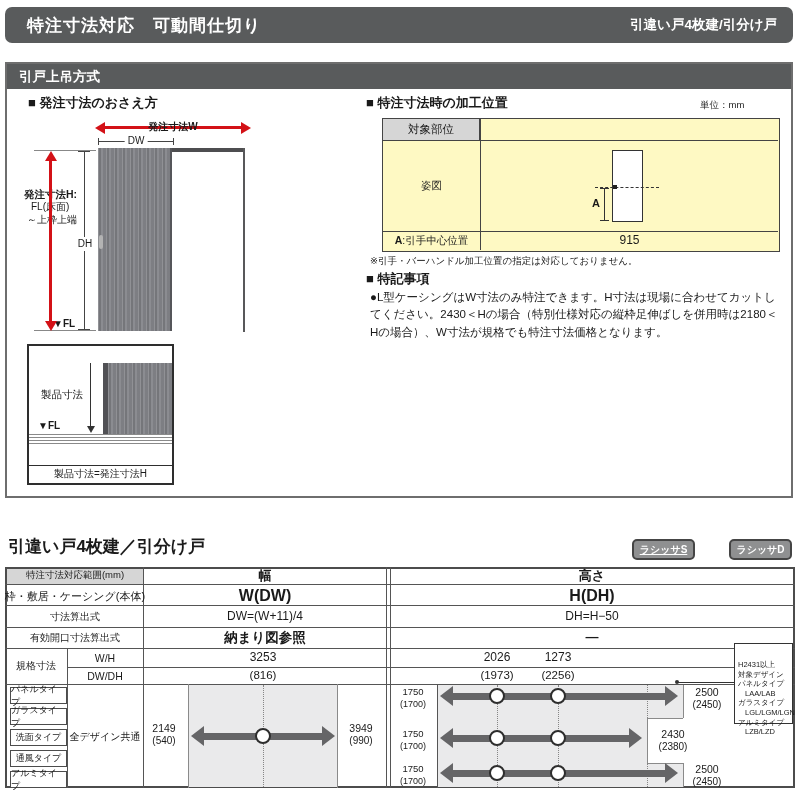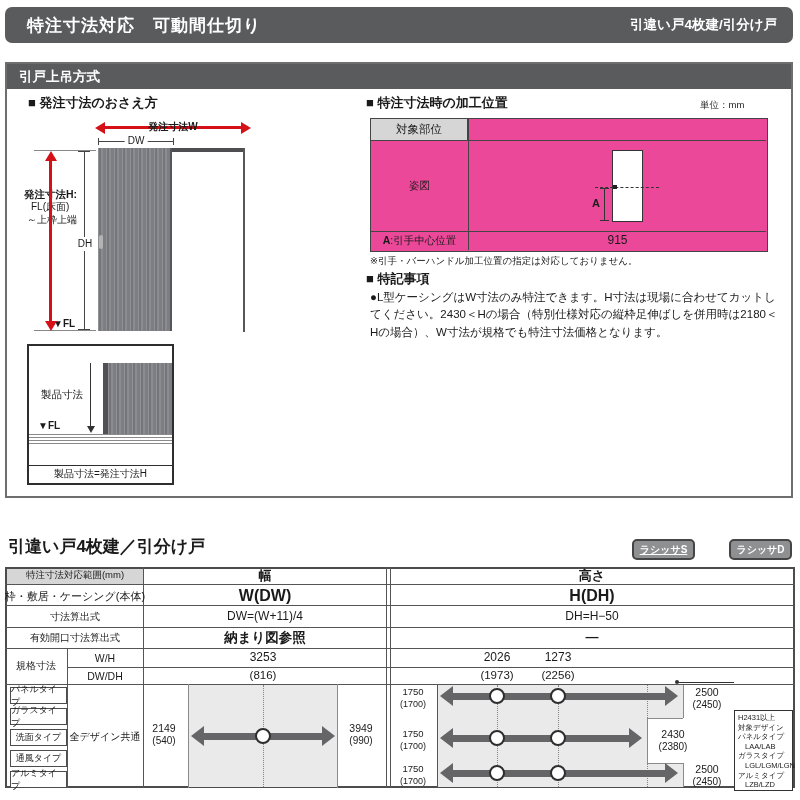--- a/index.html
+++ b/index.html
@@ -36,36 +36,36 @@
   .rvbar .hD{width:0;height:0;border:6.5px solid transparent;border-top:10px solid #d31117;border-bottom:none;}
   
   .gbar{position:absolute;display:flex;align-items:center;height:20px;z-index:2;}
   .gbar .sh{flex:1;height:7px;background:#656567;}
   .gbar .hL{width:0;height:0;border:10px solid transparent;border-right:13px solid #656567;border-left:none;}
   .gbar .hR{width:0;height:0;border:10px solid transparent;border-left:13px solid #656567;border-right:none;}
   
   #subbox{position:absolute;left:27px;top:344px;width:147px;height:141px;border:2px solid #2e2e2e;
           background:#fff;box-sizing:border-box;}
   
-  #ptable{position:absolute;left:370px;top:118px;width:398px;height:134px;border:1.5px solid #444;
-          box-sizing:border-box;background:#ec4899;}
+  #ptable{position:absolute;left:382px;top:118px;width:398px;height:134px;border:1.5px solid #444;
+          box-sizing:border-box;background:#fef9c3;}
   .gcell{background:#d6d6d6;}
   
   .badge{position:absolute;width:63px;height:21px;background:#8f9091;border:2px solid #454545;
          border-radius:5px;color:#fff;font-weight:bold;font-size:10px;display:flex;
          align-items:center;justify-content:center;box-sizing:border-box;}
   
   #tbl2{position:absolute;left:5px;top:567px;width:790px;height:221px;border:2px solid #4c4c4c;
         box-sizing:border-box;background:#fff;}
   .gray-a{position:absolute;background:#eaeaeb;}
   .typebox{position:absolute;left:10px;width:57px;height:17px;border:1.5px solid #4c4c4c;
            box-sizing:border-box;background:#fff;font-size:9px;display:flex;align-items:center;
            justify-content:center;z-index:2;}
-  #annot{position:absolute;left:734px;top:710px;width:59px;height:81px;border:1.5px solid #333;
-         background:#fff;box-sizing:border-box;padding:2px 0 0 3px;font-size:7.5px;line-height:9.6px;z-index:5;}
+  #annot{position:absolute;left:734px;top:643px;width:59px;height:81px;border:1.5px solid #333;
+         background:#fff;box-sizing:border-box;padding:16px 0 0 3px;font-size:7.5px;line-height:9.6px;z-index:5;}
   #annot .ind{padding-left:7px;}
   .two{line-height:12px;}
 </style>
 </head>
 <body>
 
 <div id="page">
 
   <div id="banner">
     <span class="b" style="font-size:17px;letter-spacing:1px;">特注寸法対応　可動間仕切り</span>

